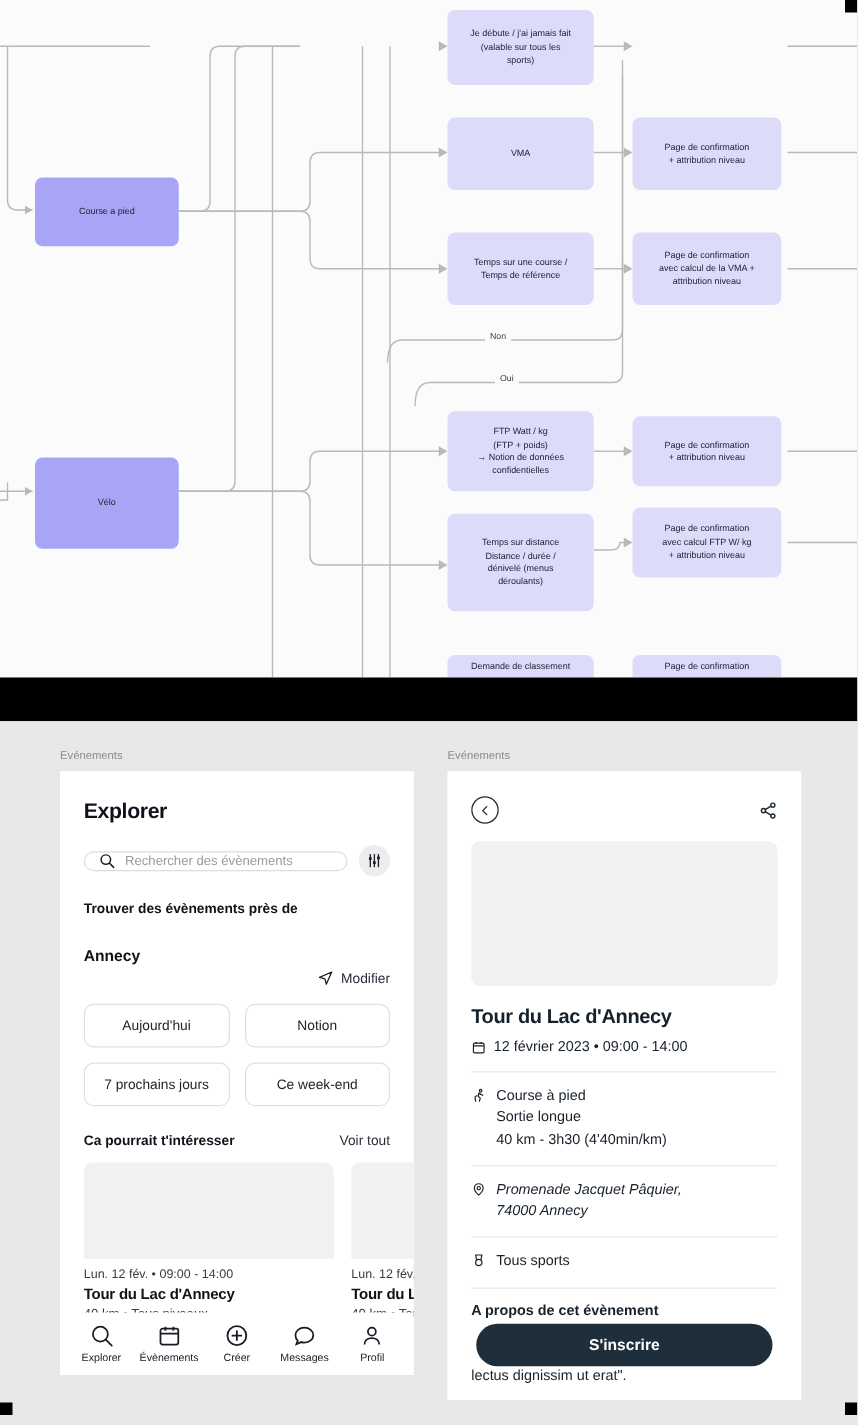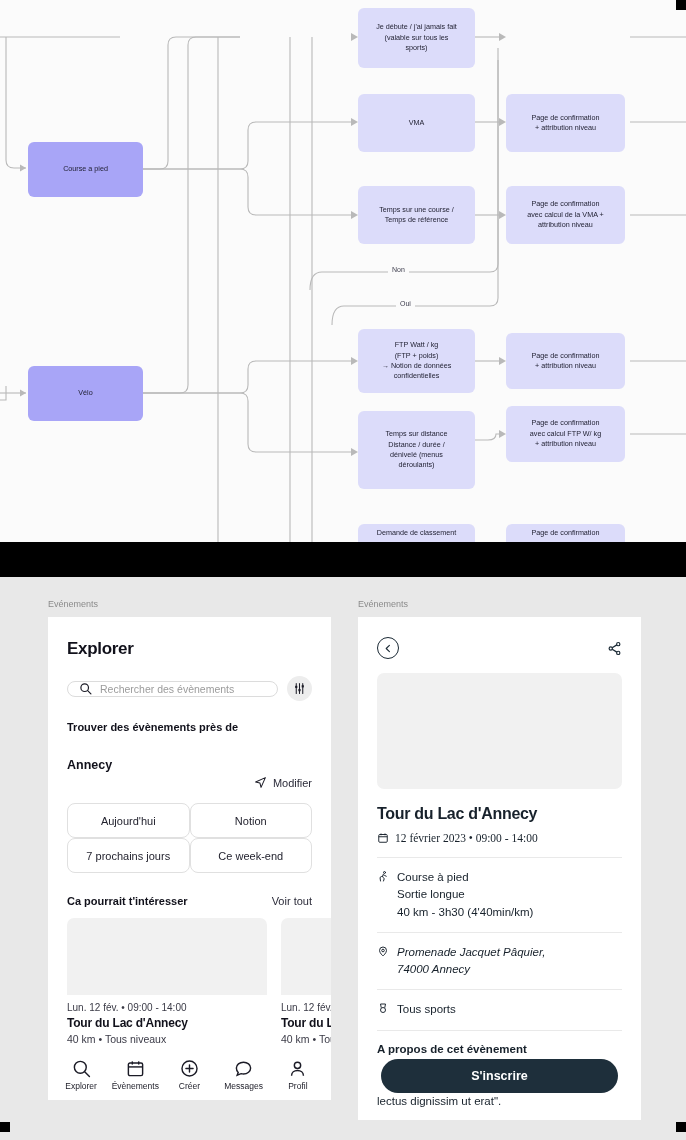--- a/index.html
+++ b/index.html
@@ -78,21 +78,21 @@
   .search-ph { font-size: 10.5px; color: #9b9b9b; }
   .filter-btn {
     width: 25px; height: 25px; border-radius: 50%; background: #ededed;
     display: flex; align-items: center; justify-content: center;
   }
   .near-label { font-size: 11px; font-weight: bold; color: #11111b; }
   .city-row { display: flex; align-items: center; justify-content: space-between; }
   .city { font-size: 12.5px; font-weight: bold; color: #11111b; }
   .modify-wrap { display: flex; align-items: center; gap: 6px; margin-top: 36px; }
   .modify-txt { font-size: 11px; color: #2c2c3a; }
-  .chip-grid { display: grid; grid-template-columns: 1fr 1fr; gap: 0; border-radius: 19px; }
+  .chip-grid { display: grid; grid-template-columns: 1fr 1fr; gap: 12px; border-radius: 19px; }
   .chip {
     height: 35px; border: 1px solid #e0e0e0; border-radius: 8px;
     display: flex; align-items: center; justify-content: center;
     font-size: 11px; color: #23232f; background: #fff;
   }
   .sect-row { display: flex; align-items: baseline; justify-content: space-between; }
   .sect-title { font-size: 11px; font-weight: bold; color: #11111b; }
   .sect-link { font-size: 11px; color: #2c2c3a; }
   .card-strip { display: flex; gap: 14px; }
   .ev-card { width: 200px; flex: 0 0 auto; }
@@ -110,21 +110,21 @@
 
   
   #phone-right { left: 358px; top: 40px; width: 283px; height: 503px; }
   .det-top { display: flex; align-items: center; justify-content: space-between; }
   .back-circle {
     width: 22px; height: 22px; border-radius: 50%; border: 1.4px solid #1b2a35;
     display: flex; align-items: center; justify-content: center;
   }
   .det-hero { width: 100%; height: 116px; background: #f1f1f1; border-radius: 7px; }
   .det-title { font-size: 16px; font-weight: bold; color: #17212b; letter-spacing: -0.3px; }
-  .det-date { display: flex; align-items: center; gap: 6px; font-size: 11.5px; color: #17212b; font-family: Liberation Serif, serif; }
+  .det-date { display: flex; align-items: center; gap: 6px; font-size: 11.5px; color: #17212b; }
   .det-sep { height: 1px; background: #e9e9e9; }
   .det-block { display: flex; gap: 8px; font-size: 11.5px; color: #17212b; line-height: 1.5; }
   .det-block .ico { flex: 0 0 auto; margin-top: 1px; }
   .about-h { font-size: 11.5px; font-weight: bold; color: #17212b; }
   .about-p { font-size: 11.5px; color: #17212b; line-height: 1.45; }
   .cta {
     position: absolute; left: 23px; right: 23px; bottom: 27px; height: 34px;
     background: #1e2f3b; border-radius: 17px; color: #fff;
     display: flex; align-items: center; justify-content: center;
     font-size: 12.5px; font-weight: bold;
@@ -188,21 +188,21 @@
         <path d="M358,452 l-7,-4 v8 z"></path>
         <path d="M506,37 l-7,-4 v8 z"></path>
         <path d="M506,122 l-7,-4 v8 z"></path>
         <path d="M506,215 l-7,-4 v8 z"></path>
         <path d="M506,361 l-7,-4 v8 z"></path>
         <path d="M506,434 l-7,-4 v8 z"></path>
       </g>
     </svg>
 
     <div class="node primary" style="left:28px; top:142px; width:115px; height:55px;">Course a pied</div>
-    <div class="node primary" style="left:28px; top:366px; width:115px; height:55px;">Vélo</div>
+    <div class="node primary" style="left:28px; top:366px; width:115px; height:73px;">Vélo</div>
 
     <div class="node light" style="left:358px; top:8px; width:117px; height:60px;">Je débute / j'ai jamais fait
 (valable sur tous les
 sports)</div>
     <div class="node light" style="left:358px; top:94px; width:117px; height:58px;">VMA</div>
     <div class="node light" style="left:358px; top:186px; width:117px; height:58px;">Temps sur une course /
 Temps de référence</div>
     <div class="node light" style="left:358px; top:329px; width:117px; height:64px;">FTP Watt / kg
 (FTP + poids)
 → Notion de données

